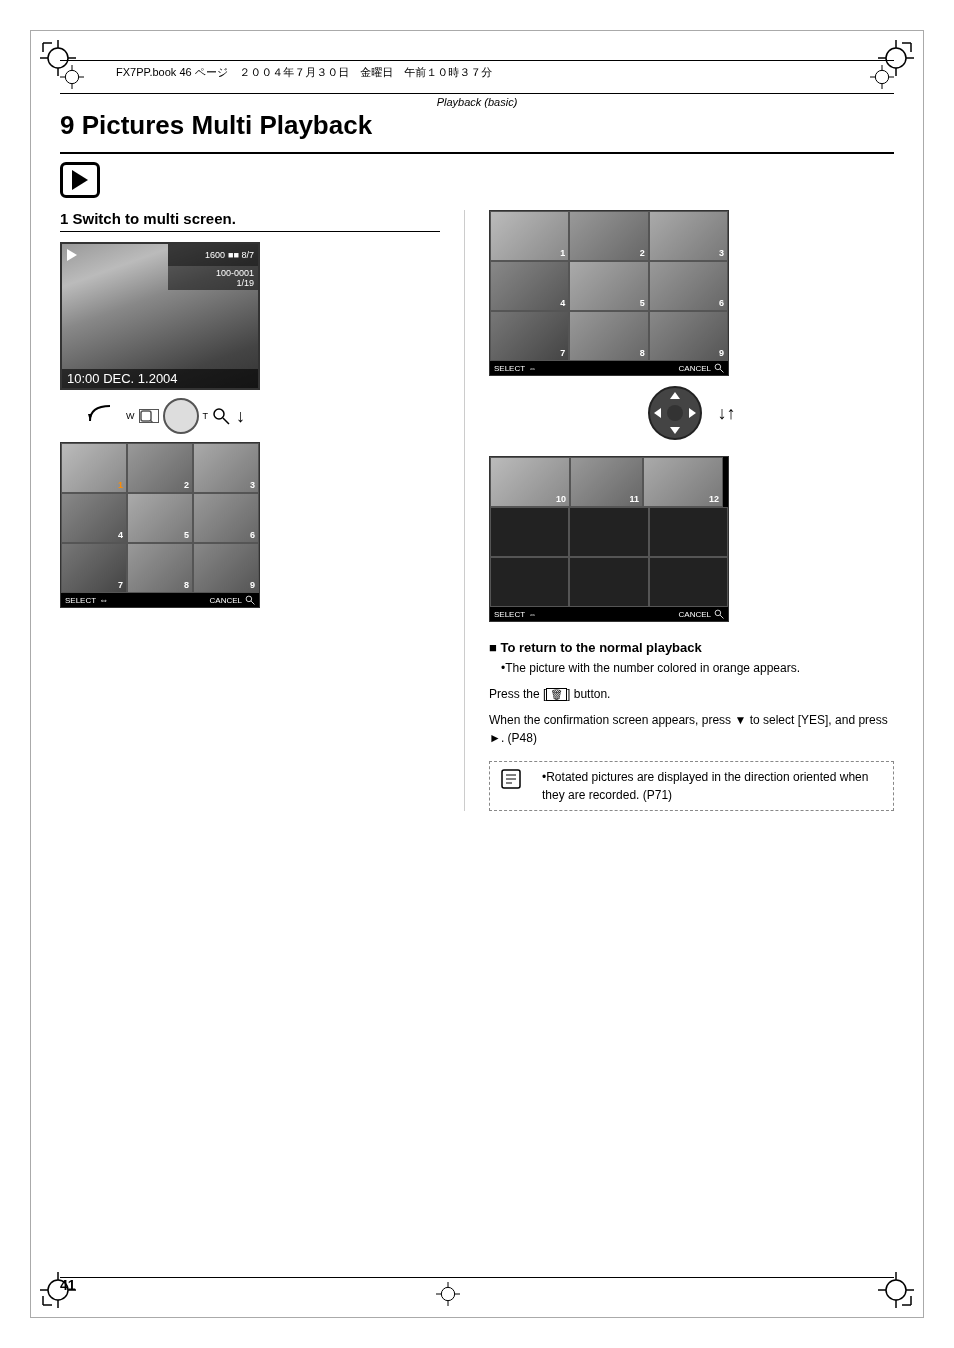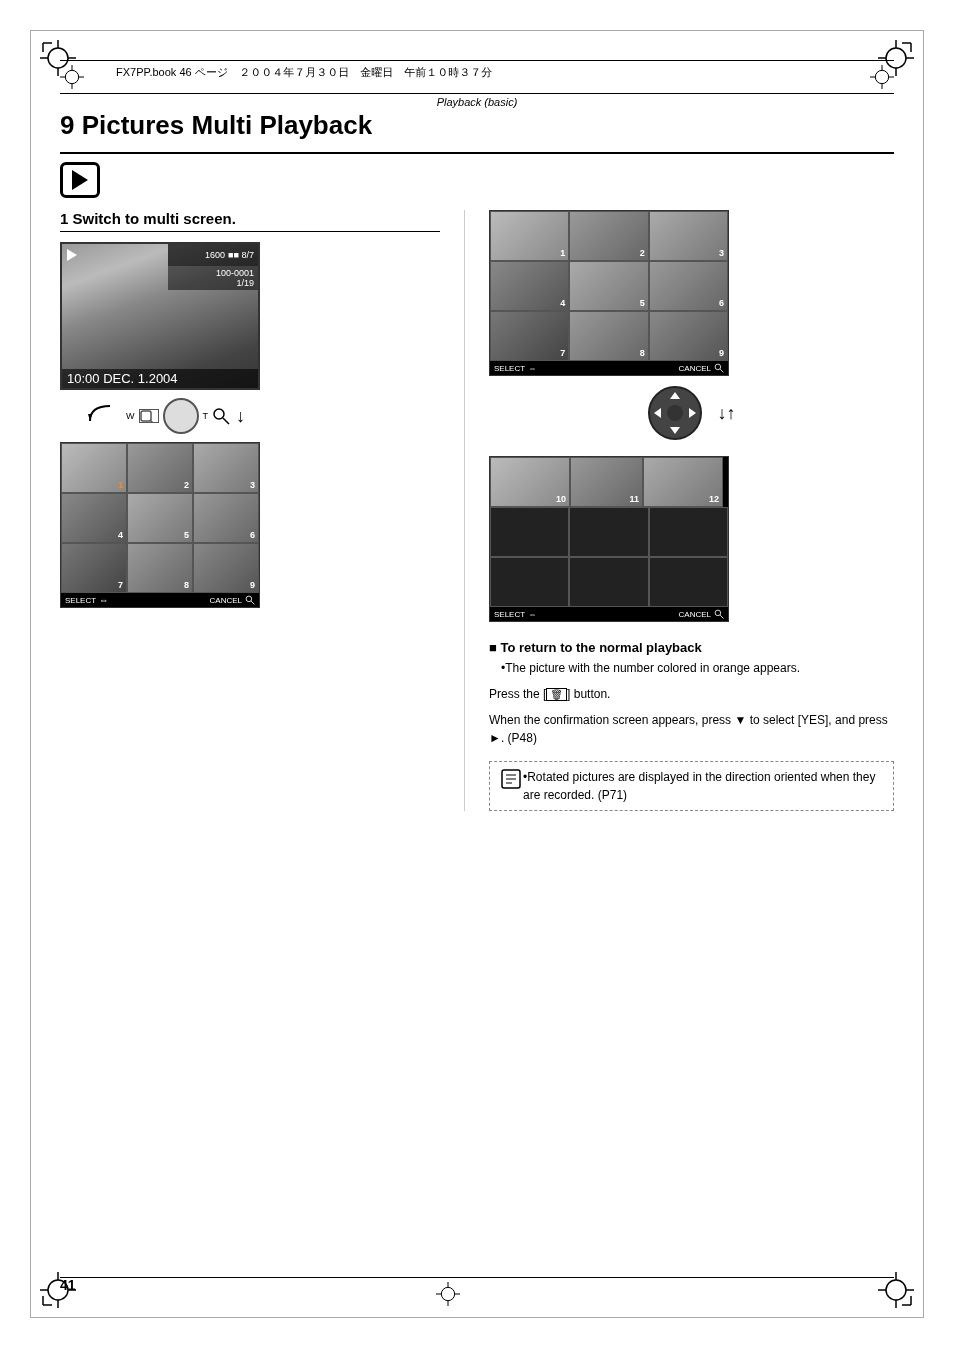--- a/index.html
+++ b/index.html
@@ -307,21 +307,21 @@
       padding-left: 12px;
       margin-bottom: 8px;
     }
 
     
     .note-box {
       border: 1px dashed #888;
       padding: 6px 10px;
       margin-top: 14px;
       display: flex;
-      gap: 1px;
+      gap: 20px;
       align-items: flex-start;
     }
     .note-box-icon {
       font-size: 18px;
       flex-shrink: 0;
     }
     .note-box-text {
       font-size: 12px;
       line-height: 1.5;
     }

